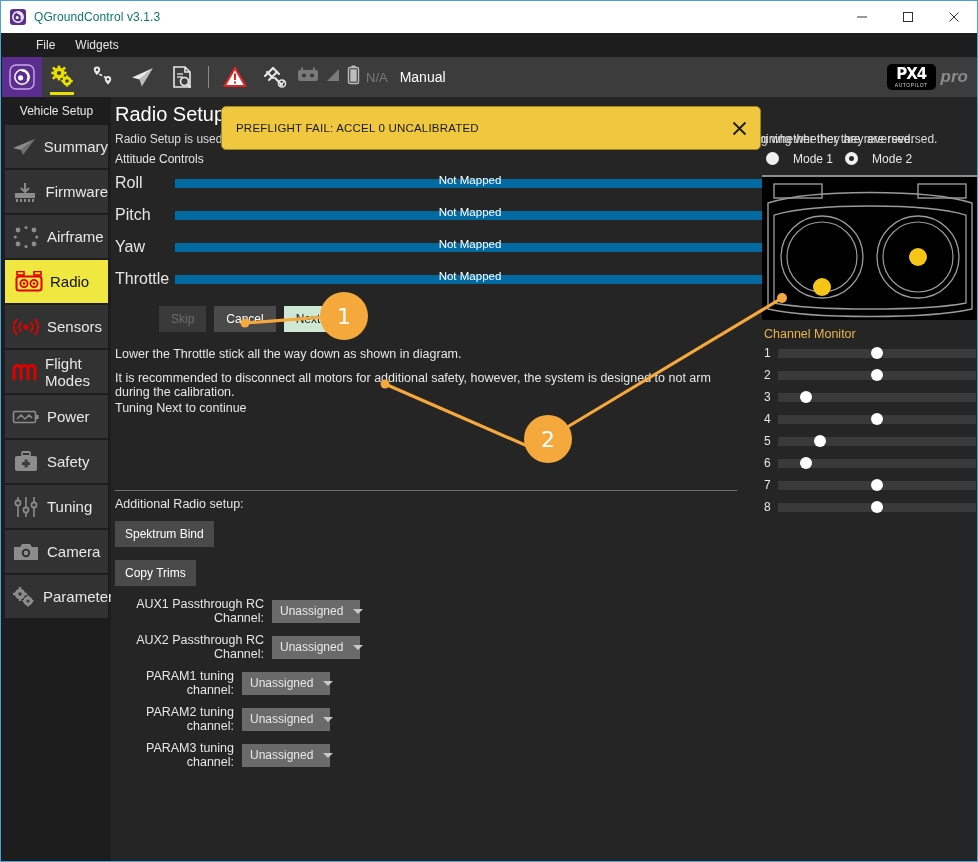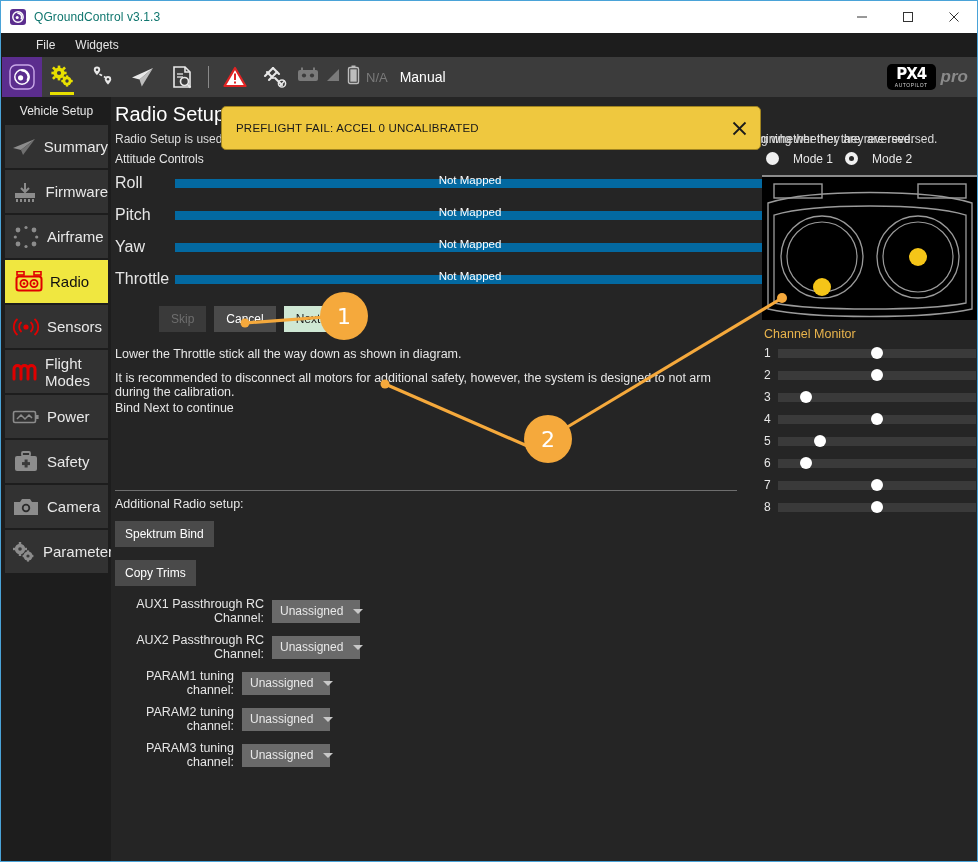--- a/index.html
+++ b/index.html
@@ -489,20 +489,35 @@
         <svg width="26" height="22" viewBox="0 0 26 22">
           <rect x="9" y="1" width="8" height="4" rx="1" fill="none" stroke="#8c8c8c" stroke-width="1.8"></rect>
           <rect x="2" y="5" width="22" height="15" rx="2" fill="#8c8c8c"></rect>
           <rect x="11.6" y="8.5" width="3" height="8" fill="#3a3a3a"></rect>
           <rect x="9" y="11.1" width="8" height="3" fill="#3a3a3a"></rect>
         </svg>
       </span>
       <span class="sb-label">Safety</span>
     </div>
 
+    <div class="sb-item">
+      <span class="sb-ico">
+        <svg width="26" height="22" viewBox="0 0 26 22">
+          <g stroke="#8c8c8c" stroke-width="1.6" fill="none">
+            <line x1="5" y1="1" x2="5" y2="21"></line>
+              <line x1="13" y1="1" x2="13" y2="21"></line>
+              <line x1="21" y1="1" x2="21" y2="21"></line>
+          </g>
+          <circle cx="5" cy="7" r="2.6" fill="#3a3a3a" stroke="#8c8c8c" stroke-width="1.6"></circle>
+          <circle cx="13" cy="14" r="2.6" fill="#3a3a3a" stroke="#8c8c8c" stroke-width="1.6"></circle>
+          <circle cx="21" cy="9" r="2.6" fill="#3a3a3a" stroke="#8c8c8c" stroke-width="1.6"></circle>
+        </svg>
+      </span>
+      <span class="sb-label">Tuning</span>
+    </div>
 
     <div class="sb-item">
       <span class="sb-ico">
         <svg width="26" height="20" viewBox="0 0 26 20">
           <path d="M1 5 h6 l2-3 h8 l2 3 h6 v13 H1 Z" fill="#8c8c8c"></path>
           <circle cx="13" cy="11" r="4.2" fill="#2a2a2a"></circle>
           <circle cx="13" cy="11" r="2.4" fill="#8c8c8c"></circle>
         </svg>
       </span>
       <span class="sb-label">Camera</span>
@@ -563,21 +578,21 @@
     </div>
 
     <div id="btnrow">
       <div class="qbtn disabled">Skip</div>
       <div class="qbtn normal">Cancel</div>
       <div class="qbtn primary">Next</div>
     </div>
 
     <div class="instr" style="top:250px;">Lower the Throttle stick all the way down as shown in diagram.</div>
     <div class="instr" style="top:274px; width:630px;">It is recommended to disconnect all motors for additional safety, however, the system is designed to not arm during the calibration.</div>
-    <div class="instr" style="top:304px;">Bind Next to continue</div>
+    <div class="instr" style="top:304px;">Tuning Next to continue</div>
 
     <div id="divider"></div>
     <div id="addl-label">Additional Radio setup:</div>
 
     <div class="wide-btn" style="top:424px;">Spektrum Bind</div>
     <div class="wide-btn" style="top:463px;">Copy Trims</div>
 
     <div class="combo-row" style="left:4px; top:500px; width:245px;">
       <span class="clabel" style="width:152px;">AUX1 Passthrough RC Channel:</span>
       <span class="combo" style="width:88px;">

